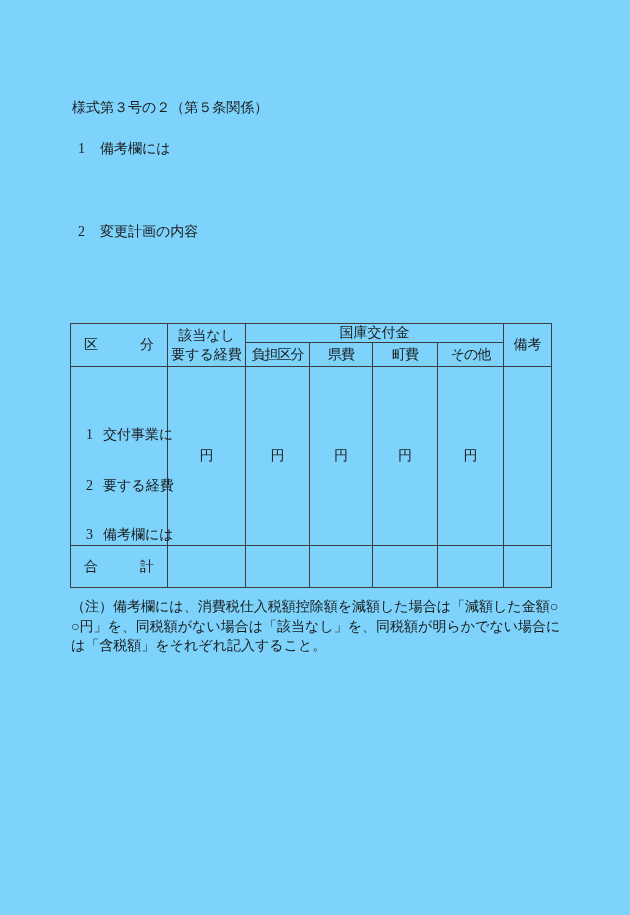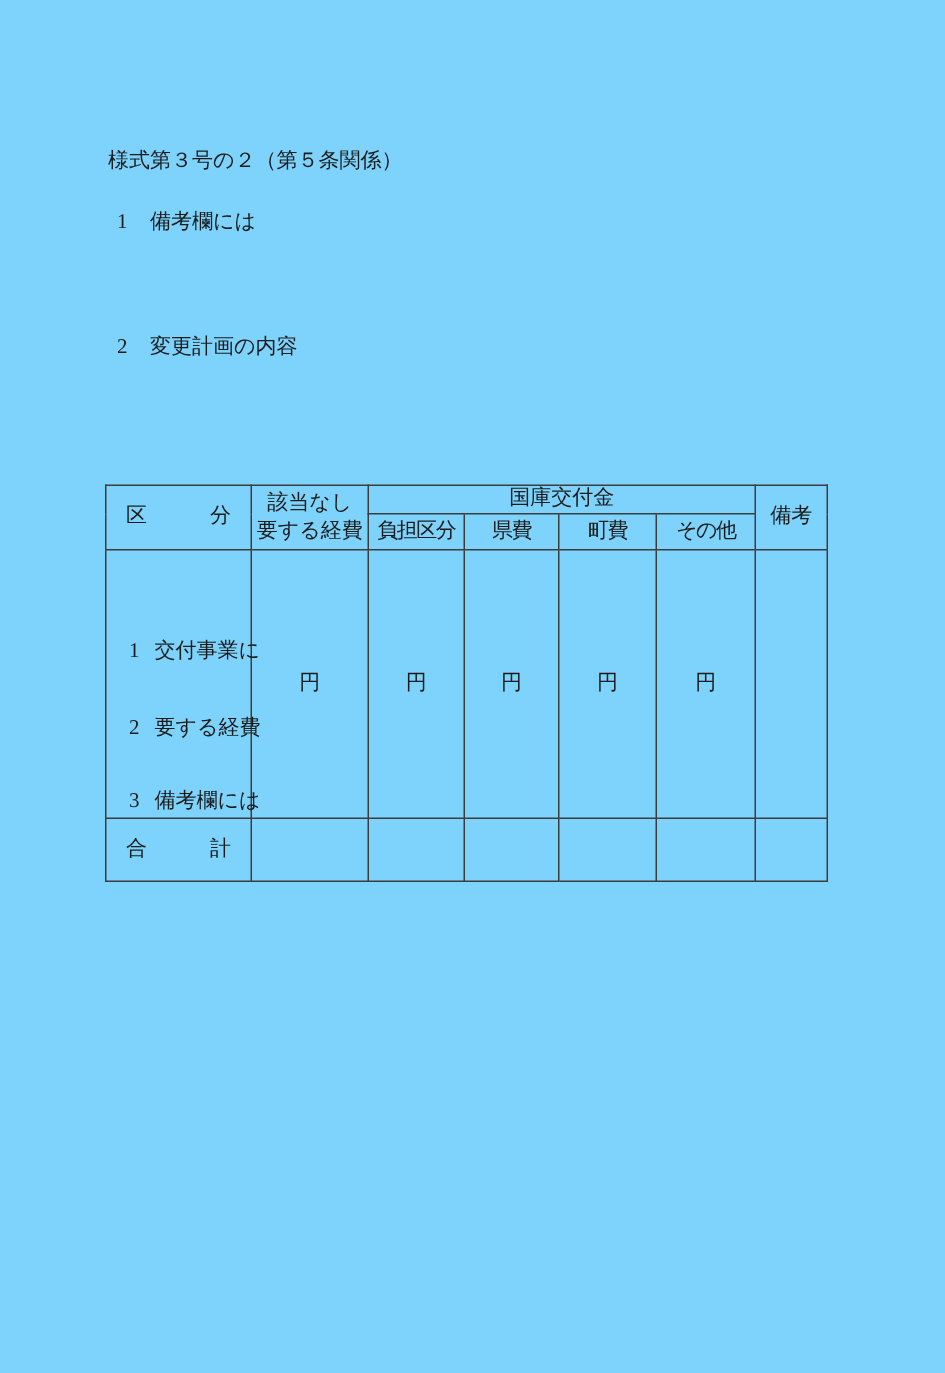--- a/index.html
+++ b/index.html
@@ -106,15 +106,20 @@
         <td></td>
         <td></td>
         <td></td>
         <td></td>
         <td></td>
         <td></td>
       </tr>
     </tbody>
   </table>
 
+  <div class="note">
+    <div>（注）備考欄には、消費税仕入税額控除額を減額した場合は「減額した金額○</div>
+    <div>○円」を、同税額がない場合は「該当なし」を、同税額が明らかでない場合に</div>
+    <div>は「含税額」をそれぞれ記入すること。</div>
+  </div>
 
 
 </div>
 
 </body></html>

